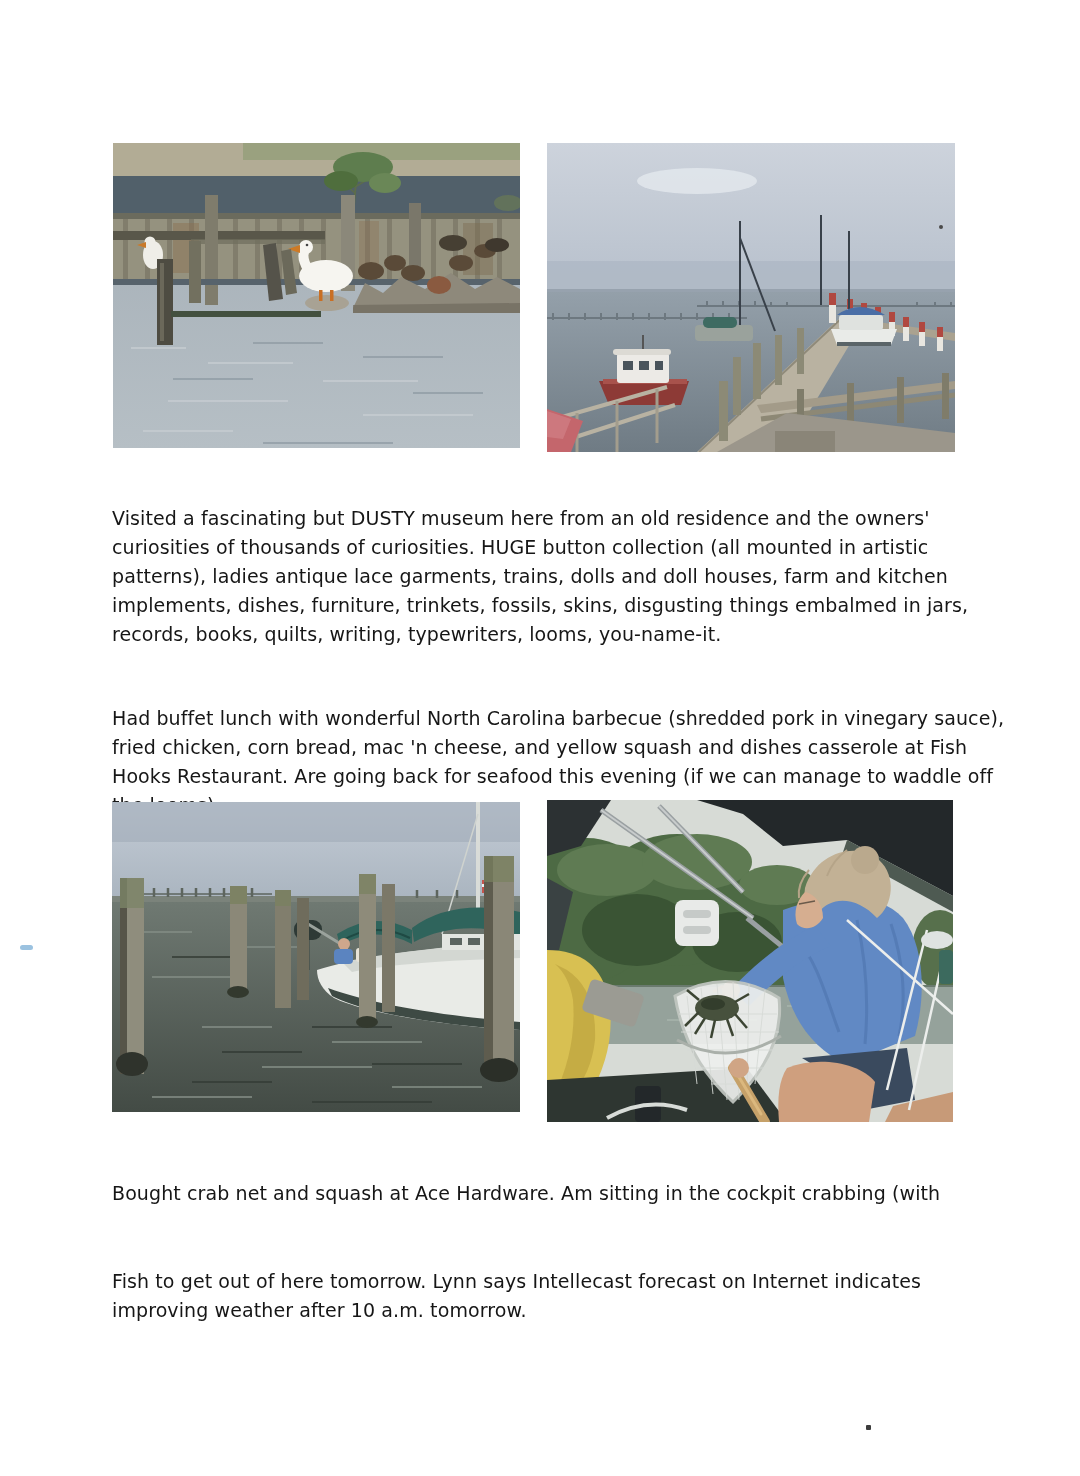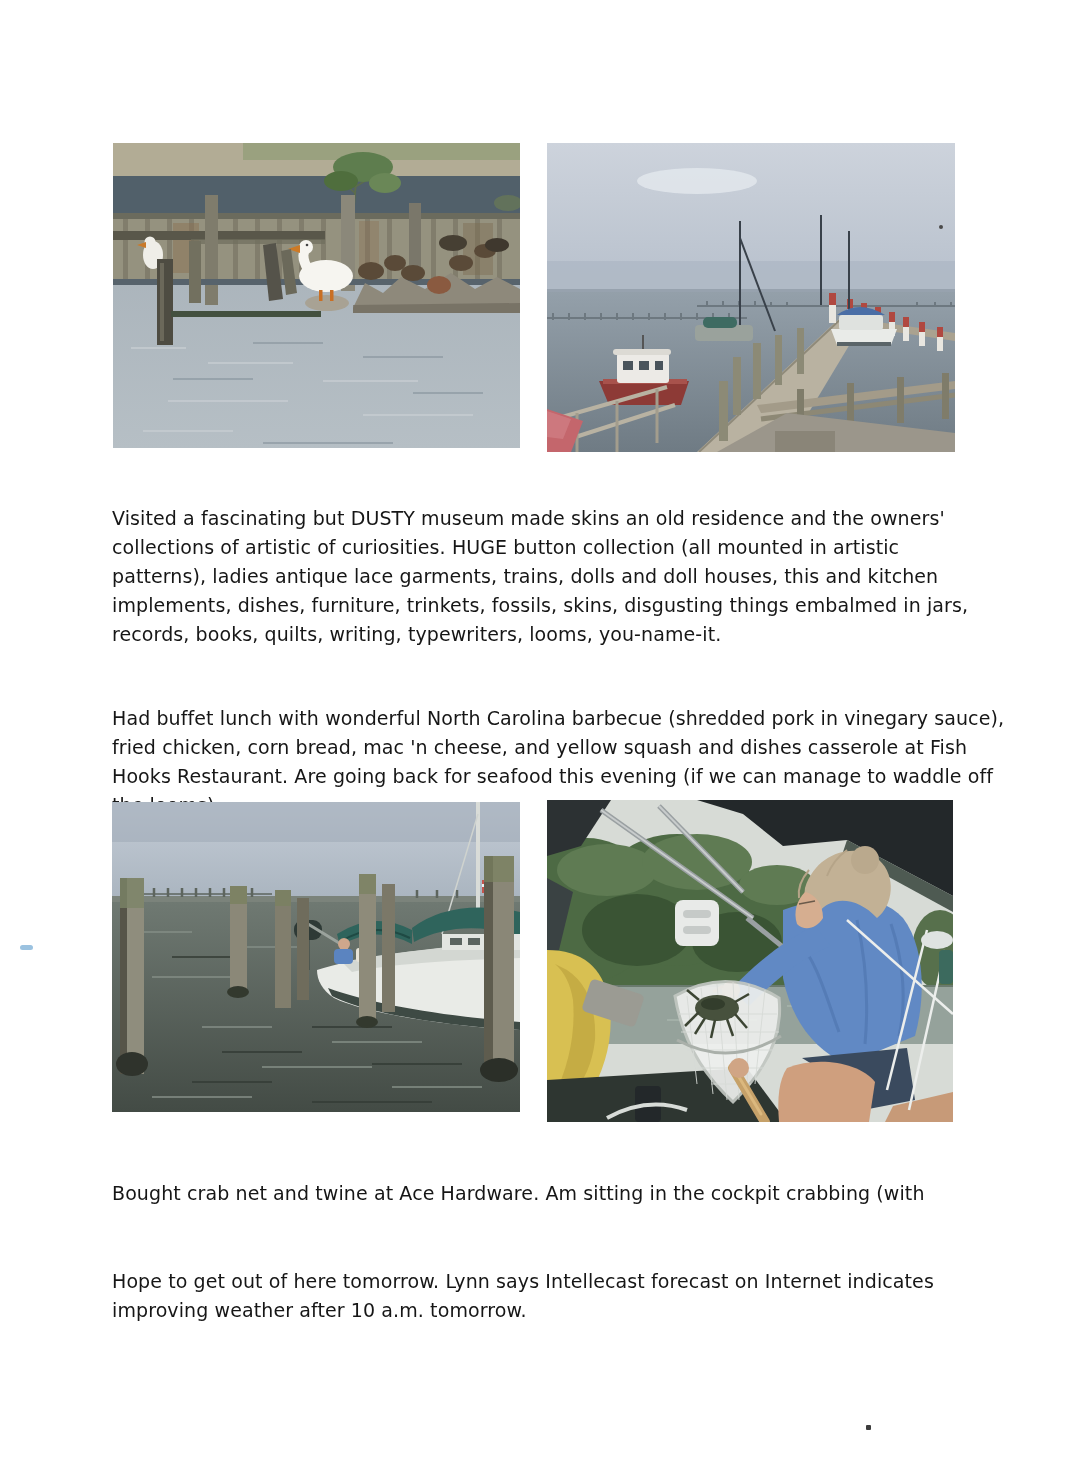--- a/index.html
+++ b/index.html
@@ -243,23 +243,23 @@
             <path d="M70 258 V309"></path>
             <path d="M110 246 V300"></path>
         </g>
         <path d="M0 266 L36 278 L24 309 L0 309 Z" fill="#c4666c"></path>
         <path d="M0 268 L24 276 L16 296 L0 294 Z" fill="#d4848a" opacity="0.6"></path>
       </g>
     </svg>
   </figure>
 
   <div class="para" id="para-museum">
-    <div class="line">Visited a fascinating but DUSTY museum made skins an old residence and the owners'</div>
-    <div class="line">collections of artistic of curiosities. HUGE button collection (all mounted in artistic</div>
-    <div class="line">patterns), ladies antique lace garments, trains, dolls and doll houses, this and kitchen</div>
+    <div class="line">Visited a fascinating but DUSTY museum here from an old residence and the owners'</div>
+    <div class="line">curiosities of thousands of curiosities. HUGE button collection (all mounted in artistic</div>
+    <div class="line">patterns), ladies antique lace garments, trains, dolls and doll houses, farm and kitchen</div>
     <div class="line">implements, dishes, furniture, trinkets, fossils, skins, disgusting things embalmed in jars,</div>
     <div class="line">records, books, quilts, writing, typewriters, looms, you-name-it.</div>
   </div>
 
   <div class="para" id="para-lunch">
     <div class="line">Had buffet lunch with wonderful North Carolina barbecue (shredded pork in vinegary sauce),</div>
     <div class="line">fried chicken, corn bread, mac 'n cheese, and yellow squash and dishes casserole at Fish</div>
     <div class="line">Hooks Restaurant. Are going back for seafood this evening (if we can manage to waddle off</div>
     <div class="line">the looms).</div>
   </div>
@@ -452,24 +452,24 @@
         <path d="M380 130 L340 290"></path>
           <path d="M398 150 L362 310"></path>
           <path d="M300 120 L406 214"></path>
       </g>
       <ellipse cx="390" cy="140" rx="16" ry="9" fill="#dfe3e1"></ellipse>
       <rect x="392" y="150" width="14" height="34" rx="4" fill="#3c6a5e"></rect>
     </svg>
   </figure>
 
   <div class="para" id="para-crabbing">
-    <div class="line">Bought crab net and twine at Ace Hardware. Am sitting in the cockpit crabbing (with</div>
+    <div class="line">Bought crab net and squash at Ace Hardware. Am sitting in the cockpit crabbing (with</div>
   </div>
 
   <div class="para" id="para-weather">
-    <div class="line">Hope to get out of here tomorrow. Lynn says Intellecast forecast on Internet indicates</div>
+    <div class="line">Fish to get out of here tomorrow. Lynn says Intellecast forecast on Internet indicates</div>
     <div class="line">improving weather after 10 a.m. tomorrow.</div>
   </div>
 
   <div class="artifact-dash"></div>
   <div class="artifact-dot"></div>
 
 </div>
 
 </body></html>

